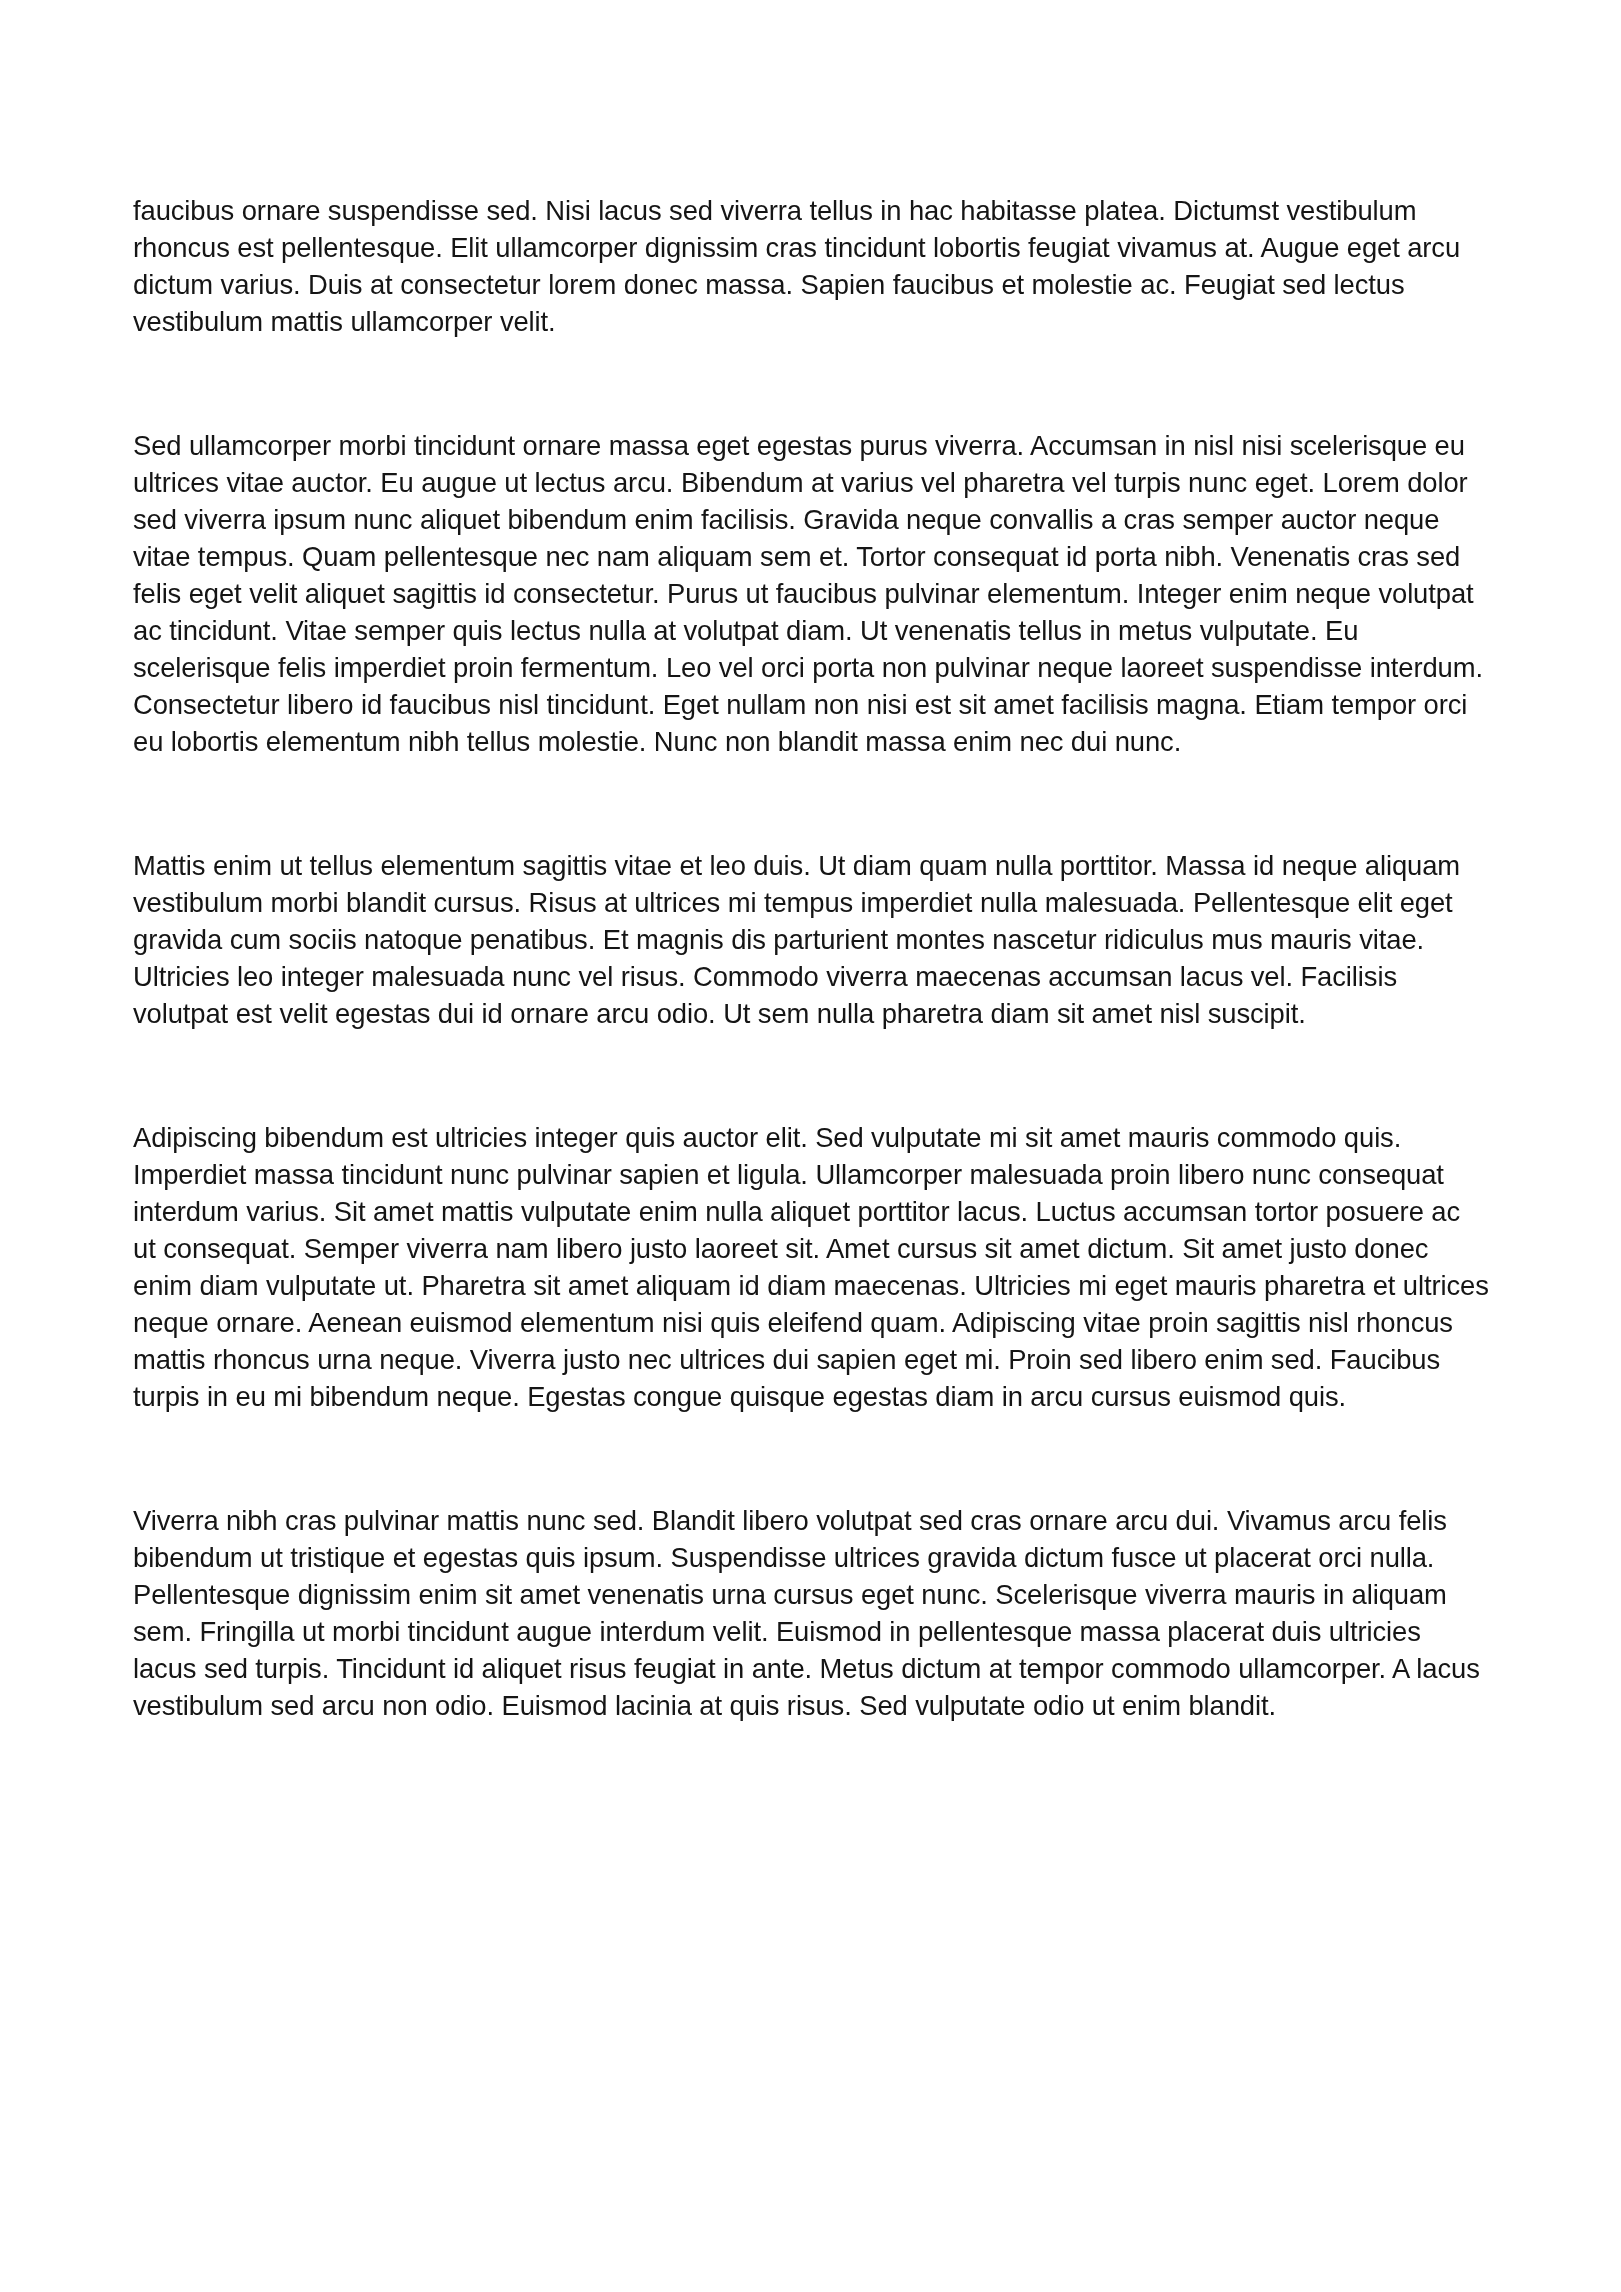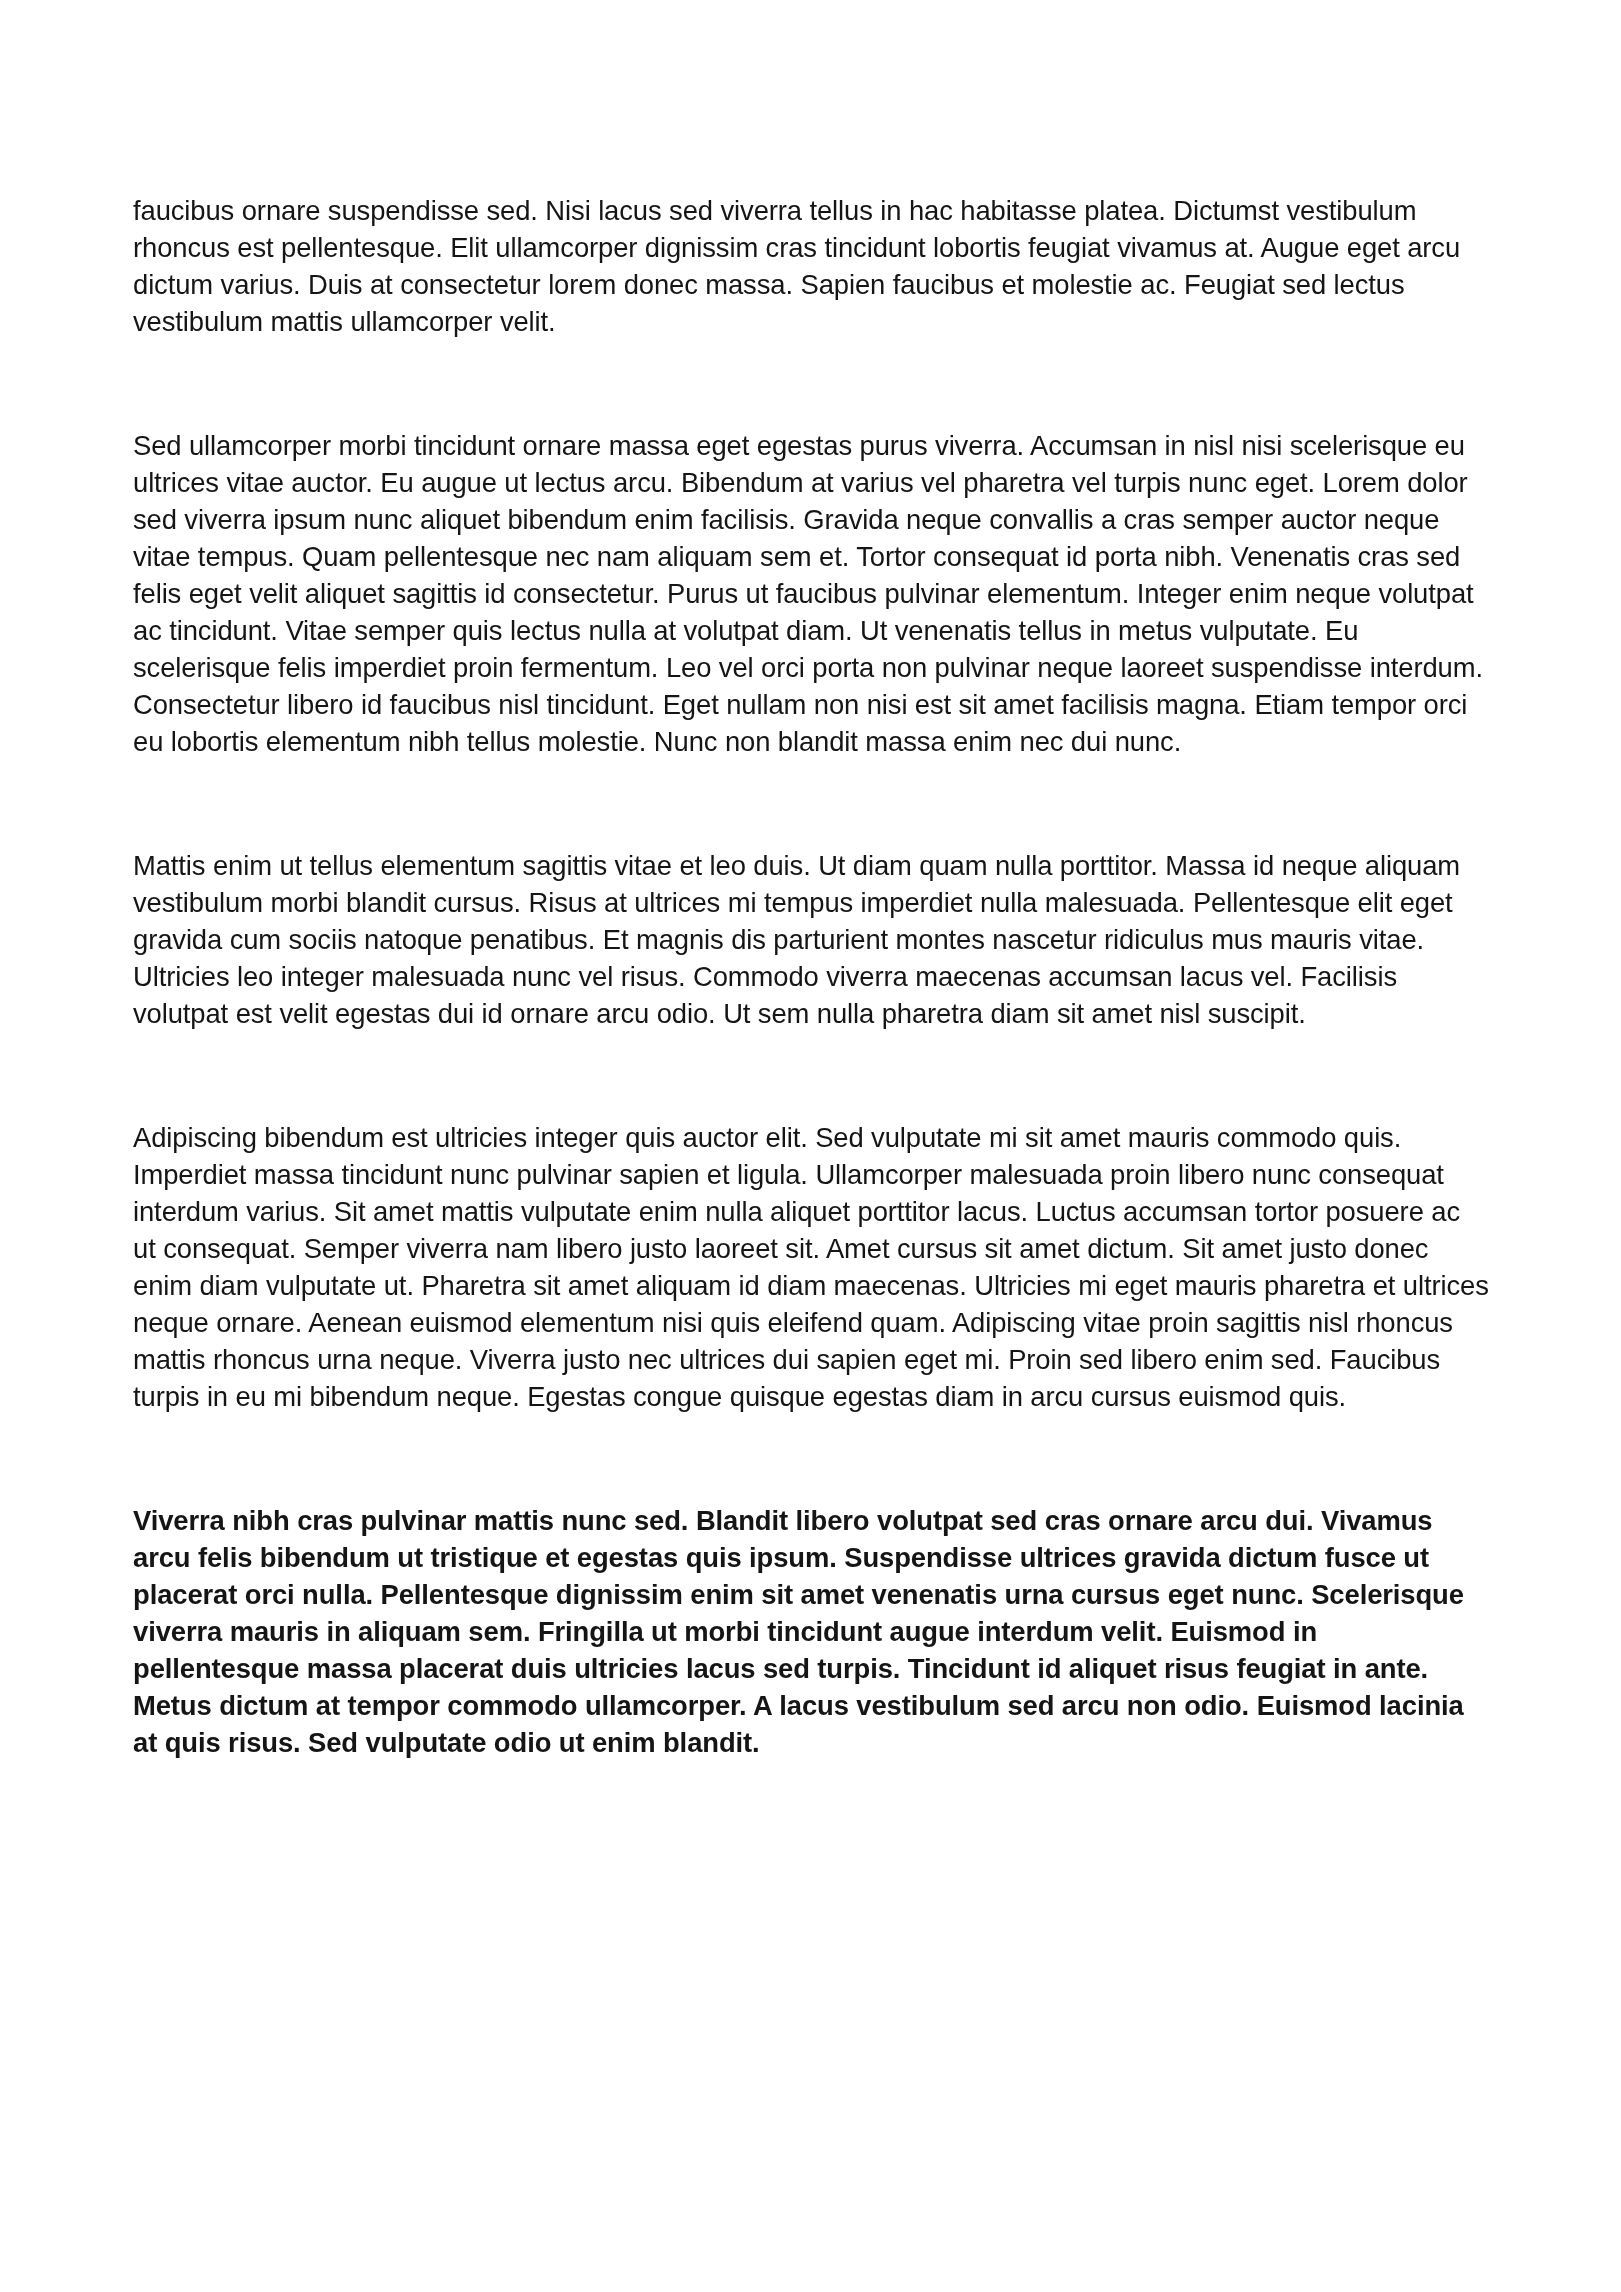--- a/index.html
+++ b/index.html
@@ -28,21 +28,20 @@
   .content p {
     margin: 0 0 87px 0;
     font-size: 27.4px;
     line-height: 37px;
     letter-spacing: -0.1px;
     color: #151515;
     text-align: left;
   }
   .content p:last-child {
     margin-bottom: 8px;
-    font-weight: bold;
   }
 </style>
 </head>
 <body>
 
 <div class="page">
   <div class="content">
     <p>faucibus ornare suspendisse sed. Nisi lacus sed viverra tellus in hac habitasse platea. Dictumst vestibulum rhoncus est pellentesque. Elit ullamcorper dignissim cras tincidunt lobortis feugiat vivamus at. Augue eget arcu dictum varius. Duis at consectetur lorem donec massa. Sapien faucibus et molestie ac. Feugiat sed lectus vestibulum mattis ullamcorper velit.</p>
     <p>Sed ullamcorper morbi tincidunt ornare massa eget egestas purus viverra. Accumsan in nisl nisi scelerisque eu ultrices vitae auctor. Eu augue ut lectus arcu. Bibendum at varius vel pharetra vel turpis nunc eget. Lorem dolor sed viverra ipsum nunc aliquet bibendum enim facilisis. Gravida neque convallis a cras semper auctor neque vitae tempus. Quam pellentesque nec nam aliquam sem et. Tortor consequat id porta nibh. Venenatis cras sed felis eget velit aliquet sagittis id consectetur. Purus ut faucibus pulvinar elementum. Integer enim neque volutpat ac tincidunt. Vitae semper quis lectus nulla at volutpat diam. Ut venenatis tellus in metus vulputate. Eu scelerisque felis imperdiet proin fermentum. Leo vel orci porta non pulvinar neque laoreet suspendisse interdum. Consectetur libero id faucibus nisl tincidunt. Eget nullam non nisi est sit amet facilisis magna. Etiam tempor orci eu lobortis elementum nibh tellus molestie. Nunc non blandit massa enim nec dui nunc.</p>
     <p>Mattis enim ut tellus elementum sagittis vitae et leo duis. Ut diam quam nulla porttitor. Massa id neque aliquam vestibulum morbi blandit cursus. Risus at ultrices mi tempus imperdiet nulla malesuada. Pellentesque elit eget gravida cum sociis natoque penatibus. Et magnis dis parturient montes nascetur ridiculus mus mauris vitae. Ultricies leo integer malesuada nunc vel risus. Commodo viverra maecenas accumsan lacus vel. Facilisis volutpat est velit egestas dui id ornare arcu odio. Ut sem nulla pharetra diam sit amet nisl suscipit.</p>

